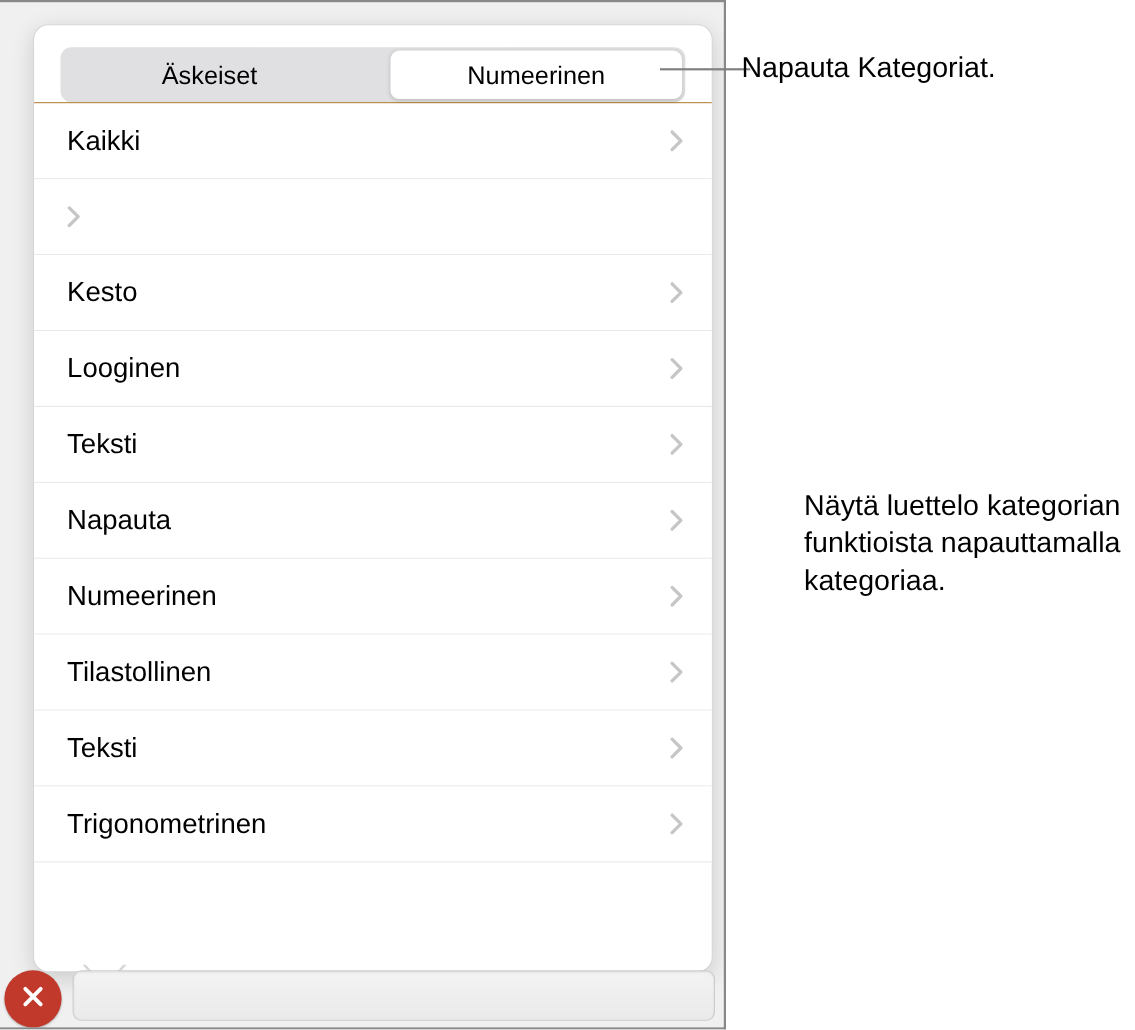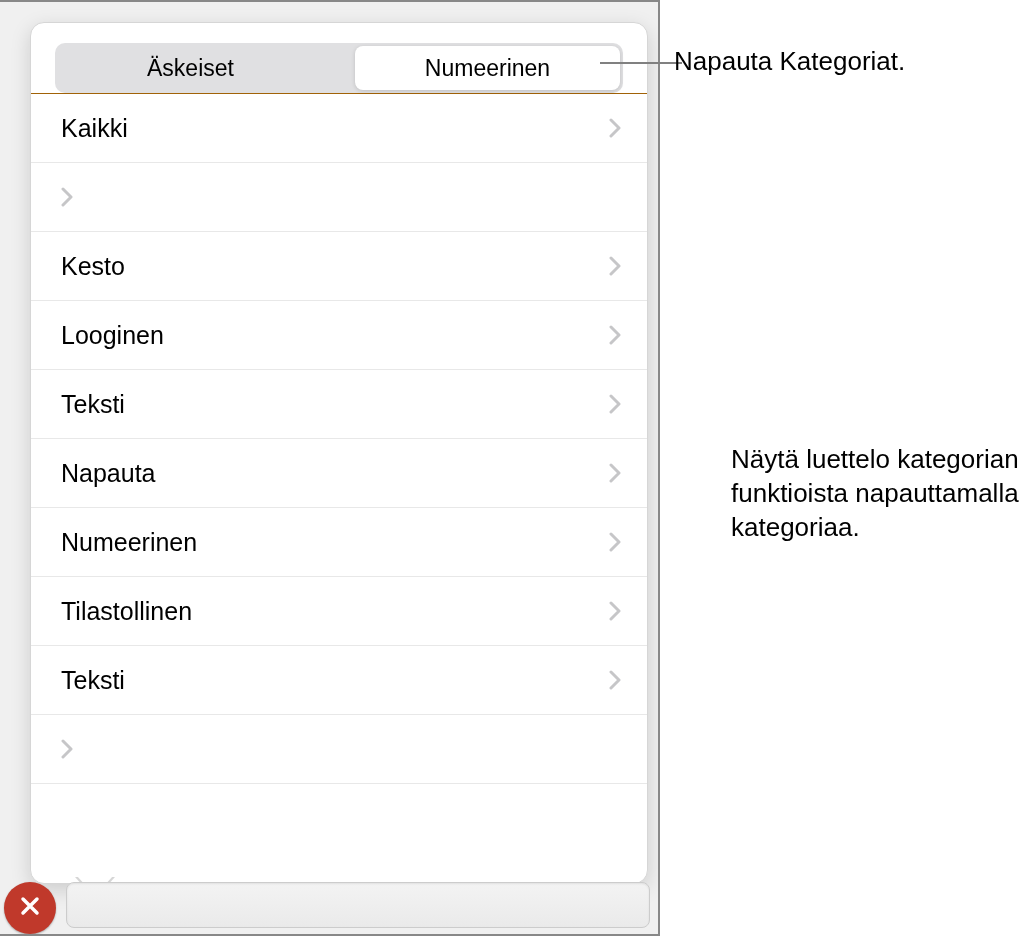--- a/index.html
+++ b/index.html
@@ -288,20 +288,21 @@
       </div>
       <div class="list-item">
         <span class="list-item-label">Teksti</span>
         <span class="chevron">
           <svg viewBox="0 0 12 20">
               <path d="M2 2 L10 10 L2 18" stroke="#c6c6c8" stroke-width="3" fill="none" stroke-linecap="round" stroke-linejoin="round"></path>
             </svg>
         </span>
       </div>
       <div class="list-item">
+        <span class="list-item-label">Trigonometrinen</span>
         <span class="chevron">
           <svg viewBox="0 0 12 20">
               <path d="M2 2 L10 10 L2 18" stroke="#c6c6c8" stroke-width="3" fill="none" stroke-linecap="round" stroke-linejoin="round"></path>
             </svg>
         </span>
       </div>
     </div>
 
     <div class="popover-tail"></div>
   </div>

